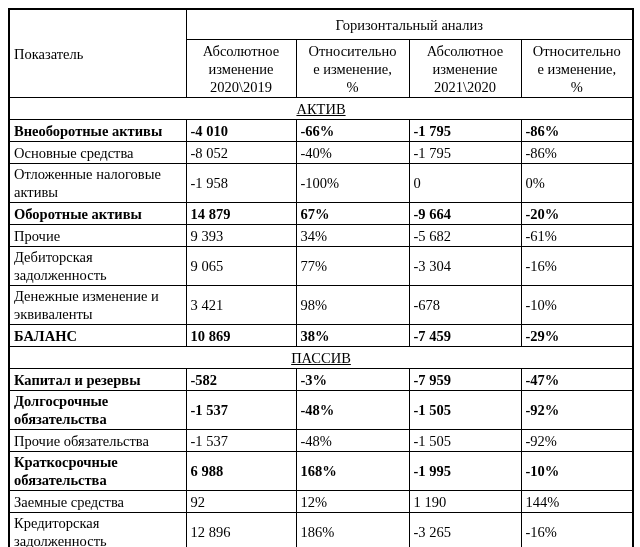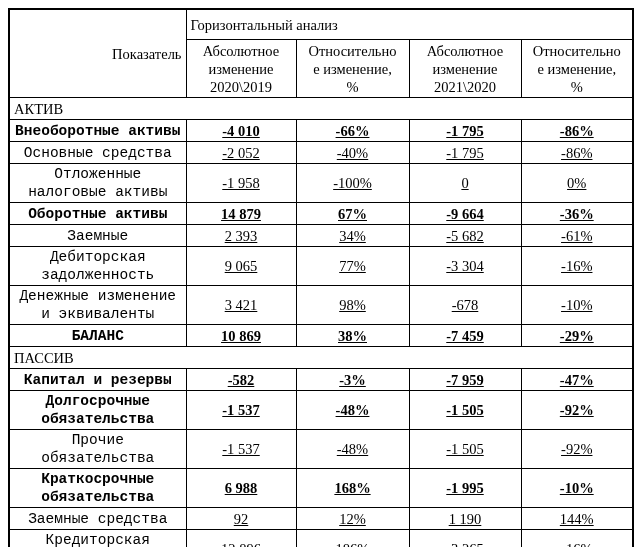--- a/index.html
+++ b/index.html
@@ -24,43 +24,42 @@
   }
   .fin-table td, .fin-table th {
     border: 1.5px solid #000000;
     padding: 1px 4px;
     line-height: 18px;
     vertical-align: middle;
     font-weight: normal;
     overflow: hidden;
   }
   .corner-header {
-    text-align: right;
+    text-align: left;
     vertical-align: middle;
     margin-top: 22px;
   }
   .group-header {
-    text-align: left;
+    text-align: center;
     height: 27px;
   }
   .col-header {
     white-space: pre-line;
     height: 55px;
   }
   .section-row td {
-    height: 19px;
-  }
-  .label-cell {
     text-align: center;
     height: 19px;
-    font-family: Liberation Mono, monospace;
+    text-decoration: underline;
+  }
+  .label-cell {
+    text-align: left;
+    height: 19px;
   }
   .value-cell {
-    text-align: center;
-    text-decoration: underline;
   }
   tr.bold-row td {
     font-weight: bold;
   }
 </style>
 </head>
 <body>
 
 <table class="fin-table">
   <colgroup>
@@ -96,42 +95,42 @@
       </tr>
       <tr class="bold-row">
         <td class="label-cell">Внеоборотные активы</td>
         <td class="value-cell">-4 010</td>
         <td class="value-cell">-66%</td>
         <td class="value-cell">-1 795</td>
         <td class="value-cell">-86%</td>
       </tr>
       <tr>
         <td class="label-cell">Основные средства</td>
-        <td class="value-cell">-2 052</td>
+        <td class="value-cell">-8 052</td>
         <td class="value-cell">-40%</td>
         <td class="value-cell">-1 795</td>
         <td class="value-cell">-86%</td>
       </tr>
       <tr>
         <td class="label-cell">Отложенные налоговые активы</td>
         <td class="value-cell">-1 958</td>
         <td class="value-cell">-100%</td>
         <td class="value-cell">0</td>
         <td class="value-cell">0%</td>
       </tr>
       <tr class="bold-row">
         <td class="label-cell">Оборотные активы</td>
         <td class="value-cell">14 879</td>
         <td class="value-cell">67%</td>
         <td class="value-cell">-9 664</td>
-        <td class="value-cell">-36%</td>
-      </tr>
-      <tr>
-        <td class="label-cell">Заемные</td>
-        <td class="value-cell">2 393</td>
+        <td class="value-cell">-20%</td>
+      </tr>
+      <tr>
+        <td class="label-cell">Прочие</td>
+        <td class="value-cell">9 393</td>
         <td class="value-cell">34%</td>
         <td class="value-cell">-5 682</td>
         <td class="value-cell">-61%</td>
       </tr>
       <tr>
         <td class="label-cell">Дебиторская задолженность</td>
         <td class="value-cell">9 065</td>
         <td class="value-cell">77%</td>
         <td class="value-cell">-3 304</td>
         <td class="value-cell">-16%</td>

